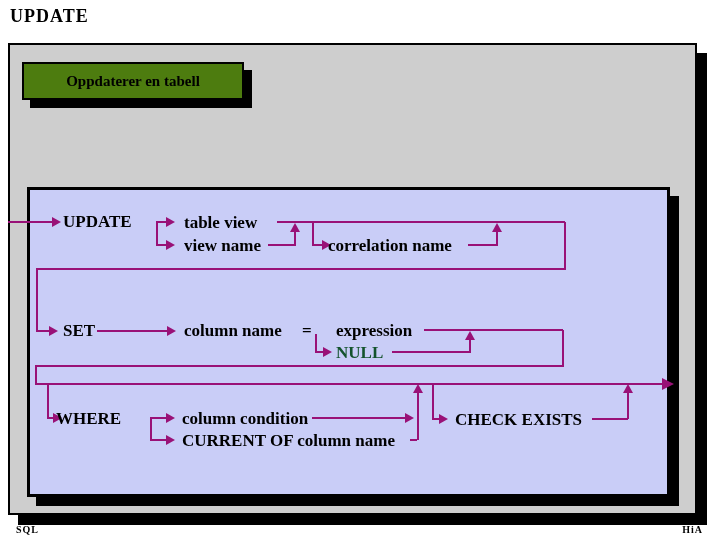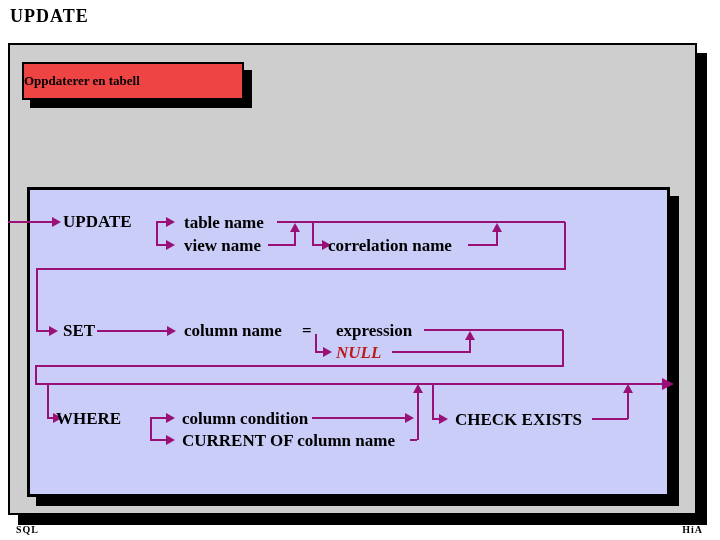--- a/index.html
+++ b/index.html
@@ -12,39 +12,39 @@
     position:absolute;left:10px;top:6px;
     font-size:18px;font-weight:bold;color:#000;letter-spacing:1px;
   }
   .slide{
     position:absolute;left:8px;top:43px;width:685px;height:468px;
     background:#cecece;border:2px solid #000;
     box-shadow:10px 10px 0 #000;
   }
   .callout{
     position:absolute;left:22px;top:62px;width:218px;height:34px;
-    background:#ef4444;border:2px solid #000;
+    background:#4d7c0f;border:2px solid #000;
     box-shadow:8px 8px 0 #000;
-    display:flex;align-items:center;justify-content:flex-start;
-    font-size:13px;font-weight:bold;color:#000;
+    display:flex;align-items:center;justify-content:center;
+    font-size:15px;font-weight:bold;color:#000;
   }
   .diagram-box{
     position:absolute;left:27px;top:187px;width:637px;height:304px;
     background:#c9cdf7;border:3px solid #000;
     box-shadow:9px 9px 0 #000;
   }
   svg.connectors{
     position:absolute;left:0;top:0;z-index:5;pointer-events:none;
   }
   .lbl{
     position:absolute;z-index:6;
     font-size:17px;font-weight:bold;line-height:18px;color:#000;
     white-space:nowrap;
   }
-  .lbl.magenta{color:#b91c1c;font-style:italic;}
+  .lbl.magenta{color:#14532d;}
   .footer-lbl{
     position:absolute;z-index:6;
     font-size:10px;font-weight:bold;color:#000;letter-spacing:1px;
   }
 </style>
 </head>
 <body>
 
 <div class="page-title">UPDATE</div>
 
@@ -95,21 +95,21 @@
     <path d="M166,413 L175,418 L166,423 Z"></path>
     <path d="M166,435 L175,440 L166,445 Z"></path>
     <path d="M405,413 L414,418 L405,423 Z"></path>
     <path d="M413,393 L418,384 L423,393 Z"></path>
     <path d="M439,414 L448,419 L439,424 Z"></path>
     <path d="M623,393 L628,384 L633,393 Z"></path>
   </g>
 </svg>
 
 <span class="lbl" style="left:63px;top:213px">UPDATE</span>
-<span class="lbl" style="left:184px;top:214px">table name</span>
+<span class="lbl" style="left:184px;top:214px">table view</span>
 <span class="lbl" style="left:184px;top:237px">view name</span>
 <span class="lbl" style="left:328px;top:237px">correlation name</span>
 <span class="lbl" style="left:63px;top:322px">SET</span>
 <span class="lbl" style="left:184px;top:322px">column name</span>
 <span class="lbl" style="left:302px;top:322px">=</span>
 <span class="lbl" style="left:336px;top:322px">expression</span>
 <span class="lbl magenta" style="left:336px;top:344px">NULL</span>
 <span class="lbl" style="left:56px;top:410px">WHERE</span>
 <span class="lbl" style="left:182px;top:410px">column condition</span>
 <span class="lbl" style="left:182px;top:432px">CURRENT OF column name</span>

